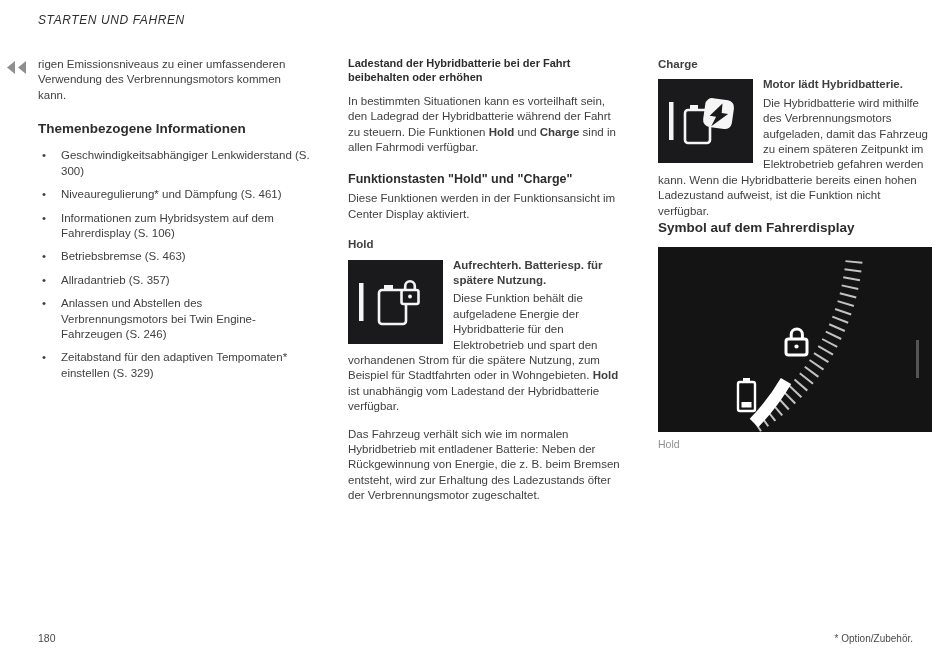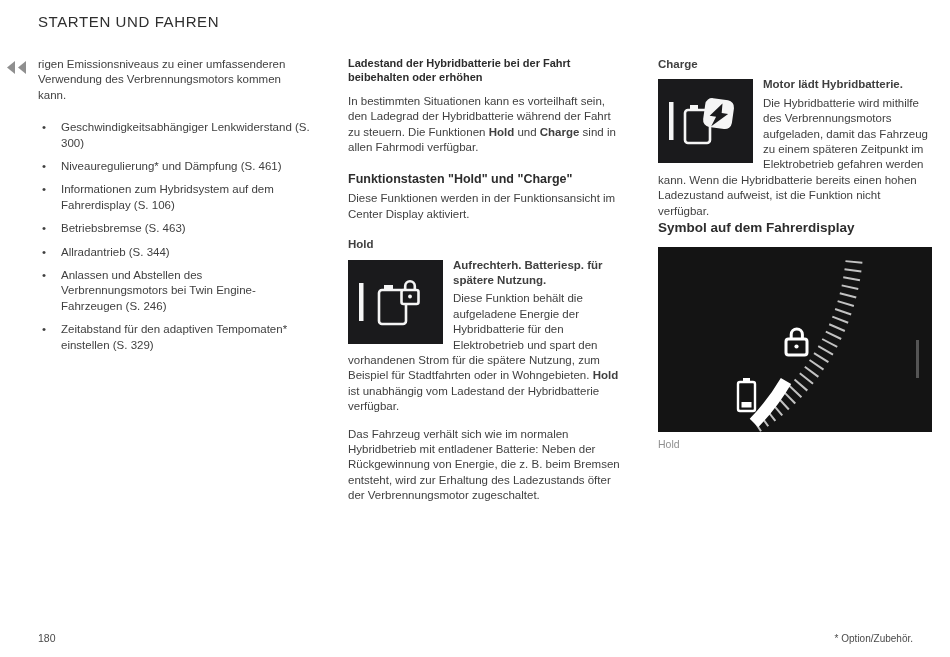--- a/index.html
+++ b/index.html
@@ -1,20 +1,20 @@
 <!DOCTYPE html>
 <html><head>
 <meta charset="utf-8">
 <style>
   html,body{margin:0;padding:0;}
   body{
     width:950px;height:657px;background:#ffffff;position:relative;overflow:hidden;
     font-family:"Liberation Sans",sans-serif;color:#3f3f3f;
   }
-  .header{position:absolute;top:13px;left:38px;font-size:15px;letter-spacing:.6px;color:#2e2e2e;}
+  .header{position:absolute;top:13px;left:38px;font-size:12px;letter-spacing:.6px;color:#2e2e2e;font-style:italic;}
   .cont-arrows{position:absolute;top:60px;left:6px;width:22px;height:13px;}
   .columns{position:absolute;top:57px;left:38px;display:flex;gap:36px;}
   .col{width:274px;font-size:11.5px;line-height:1.34;}
   p{margin:0;}
   .bold{font-weight:bold;}
 
   
   .continuation{margin-bottom:17px;}
   h2.related{font-size:13.5px;color:#2d2d2d;margin:0 0 10px 0;}
   ul.related-list{list-style:none;margin:0;padding:0;}
@@ -48,26 +48,27 @@
   <svg viewBox="0 0 22 13" width="22" height="13">
     <polygon points="9,0 9,13 1,6.5" fill="#8f8f8f"></polygon>
     <polygon points="20,0 20,13 12,6.5" fill="#8f8f8f"></polygon>
   </svg>
 </div>
 
 <div class="columns">
 
   <div class="col">
     <p class="continuation">rigen Emissionsniveaus zu einer umfassenderen Verwendung des Verbrennungsmotors kommen kann.</p>
+    <h2 class="related">Themenbezogene Informationen</h2>
     <ul class="related-list">
       <li>Geschwindigkeitsabhängiger Lenkwiderstand (S. 300)</li>
       <li>Niveauregulierung* und Dämpfung (S. 461)</li>
       <li>Informationen zum Hybridsystem auf dem Fahrerdisplay (S. 106)</li>
       <li>Betriebsbremse (S. 463)</li>
-      <li>Allradantrieb (S. 344)</li>
+      <li>Allradantrieb (S. 357)</li>
       <li>Anlassen und Abstellen des Verbrennungsmotors bei Twin Engine-Fahrzeugen (S. 246)</li>
       <li>Zeitabstand für den adaptiven Tempomaten* einstellen (S. 329)</li>
     </ul>
   </div>
 
   <div class="col">
     <h1 class="title">Ladestand der Hybridbatterie bei der Fahrt beibehalten oder erhöhen</h1>
     <p class="intro"><span>In bestimmten Situationen kann es vorteilhaft sein, den Ladegrad der Hybridbatterie während der Fahrt zu steuern. Die Funktionen </span><span class="bold">Hold</span><span> und </span><span class="bold">Charge</span><span> sind in allen Fahrmodi verfügbar.</span></p>
     <h3 class="sub">Funktionstasten "Hold" und "Charge"</h3>
     <p class="func-activate">Diese Funktionen werden in der Funktionsansicht im Center Display aktiviert.</p>

